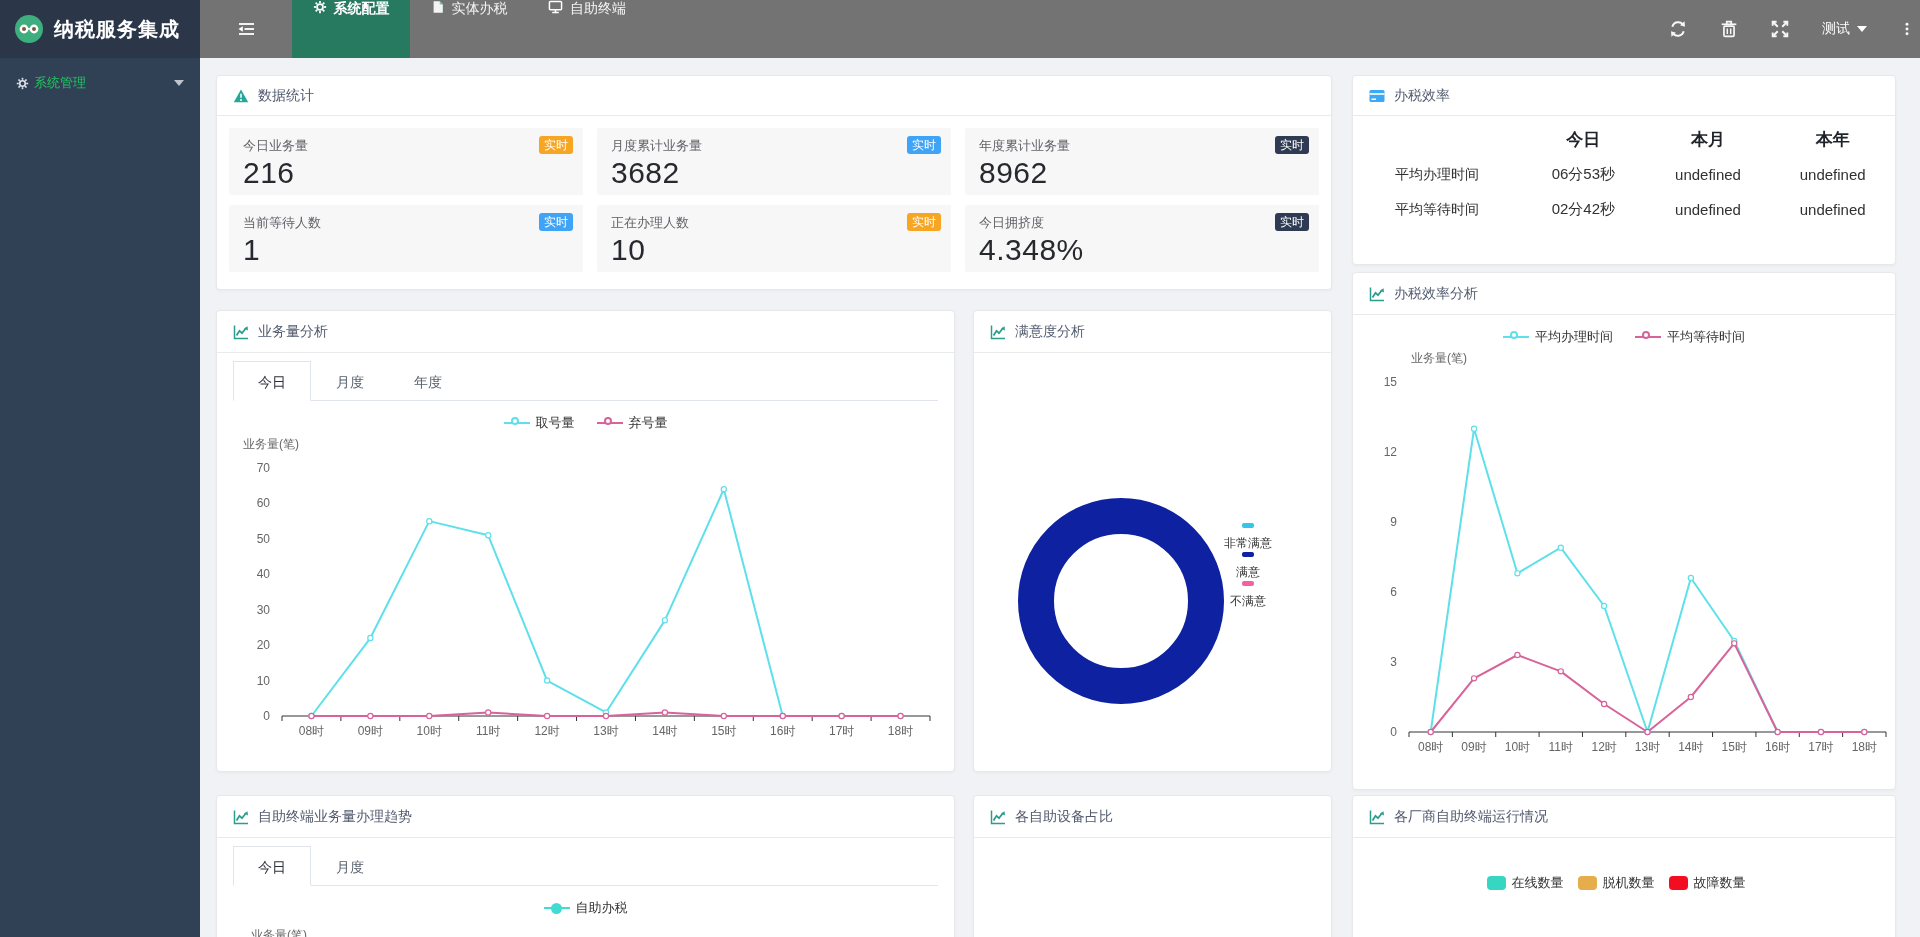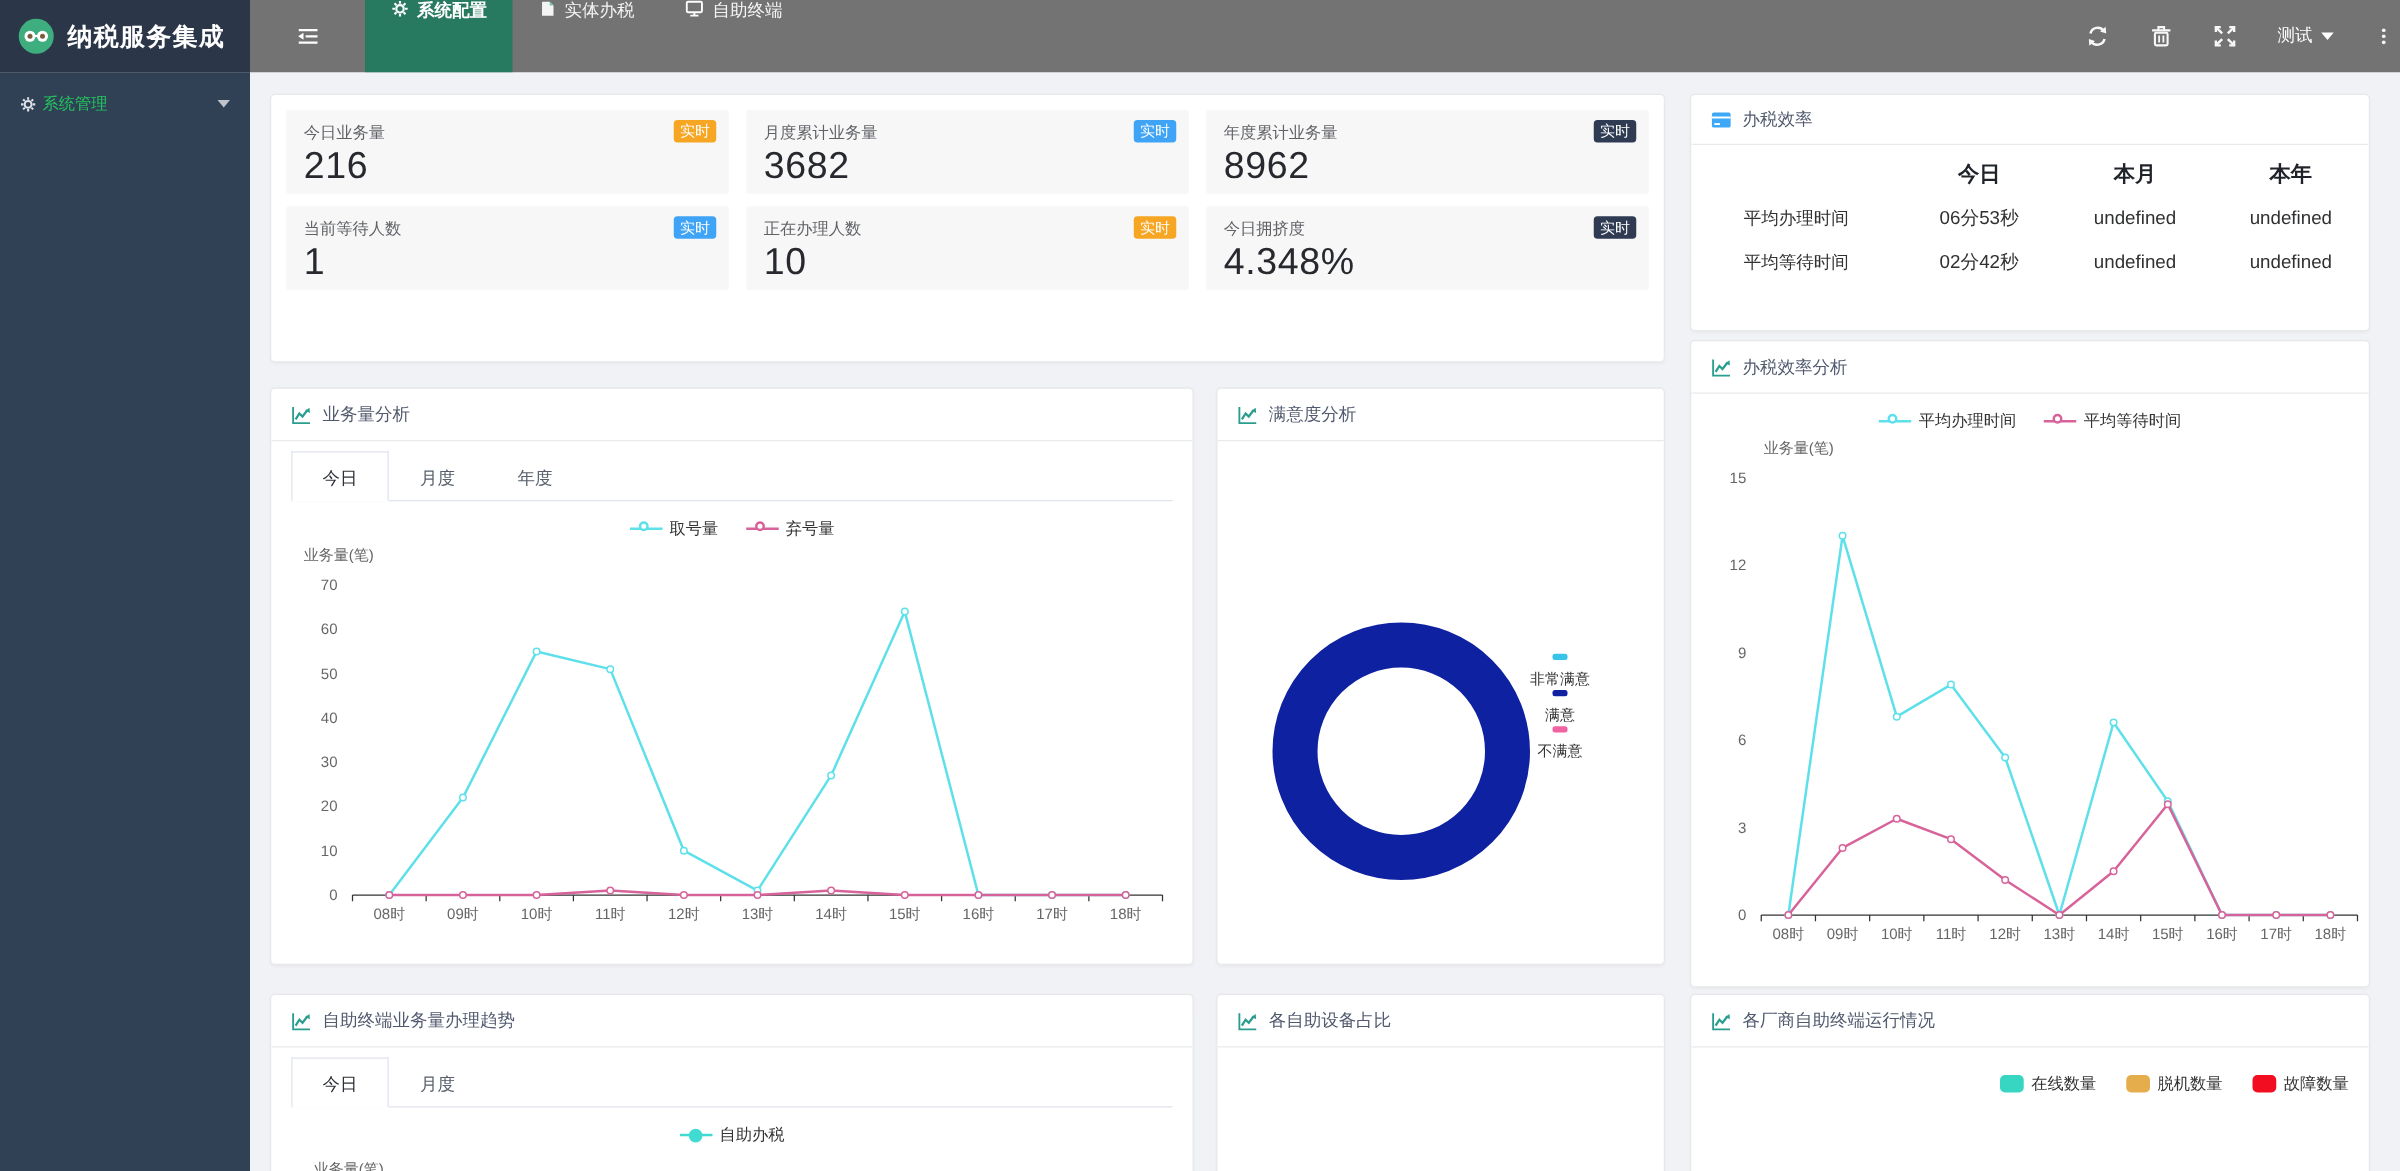--- a/index.html
+++ b/index.html
@@ -69,21 +69,21 @@
   .eff-table td { font-size:15px; color:#303133; height:35px; text-align:center; }
   .eff-table .rowlab { font-size:14px; color:#303133; }
   .eff-table col.c0 { width:31%; } .eff-table col.cx { width:23%; }
 
   
   .pie-legend { position:absolute; left:250px; top:212px; }
   .pie-lg-item { display:flex; align-items:center; gap:7px; height:29px; font-size:12px; color:#333; cursor:pointer;flex-direction:column; }
   .pie-swatch { width:12px; height:12px; border-radius:2px; }
 
   
-  .vendor-legend { display:flex; justify-content:flex-end; align-items:center; gap:24px; margin:20px 16px 0 0; }
+  .vendor-legend { display:flex; justify-content:center; align-items:center; gap:14px; margin:36px 16px 0 0; }
   .vendor-item { display:flex; align-items:center; gap:6px; font-size:13px; color:#333; cursor:pointer; }
   .vendor-swatch { width:19px; height:14px; border-radius:4px; }
 
   .ylabel-stub { font-size:12px; color:#666; margin:10px 0 0 34px; }
 </style>
 </head>
 <body>
 
 <div class="navbar">
   <div class="logo">
@@ -194,20 +194,28 @@
       <circle cx="8" cy="8" r="3.4" fill="none" stroke="#dfe3ea" stroke-width="2"></circle>
     </svg>
     <span>系统管理</span>
     <span class="side-caret"></span>
   </div>
 </div>
 
 <div class="content">
 
   <div class="panel" id="p-stats">
+    <div class="p-head">
+      <svg width="16" height="16" viewBox="0 0 16 16">
+        <polygon points="8,1.5 15.2,14.2 0.8,14.2" fill="#26a69a"></polygon>
+        <rect x="7.25" y="5.4" width="1.5" height="4.6" rx=".7" fill="#fff"></rect>
+        <circle cx="8" cy="12" r="1" fill="#fff"></circle>
+      </svg>
+      <span class="p-title">数据统计</span>
+    </div>
     <div class="stat-grid">
       <div class="stat-card">
         <div class="stat-label">今日业务量</div>
         <div class="stat-value">216</div>
         <span class="stat-badge" style="background-color: rgb(246, 166, 35);">实时</span>
       </div>
       <div class="stat-card">
         <div class="stat-label">月度累计业务量</div>
         <div class="stat-value">3682</div>
         <span class="stat-badge" style="background-color: rgb(63, 164, 246);">实时</span>

